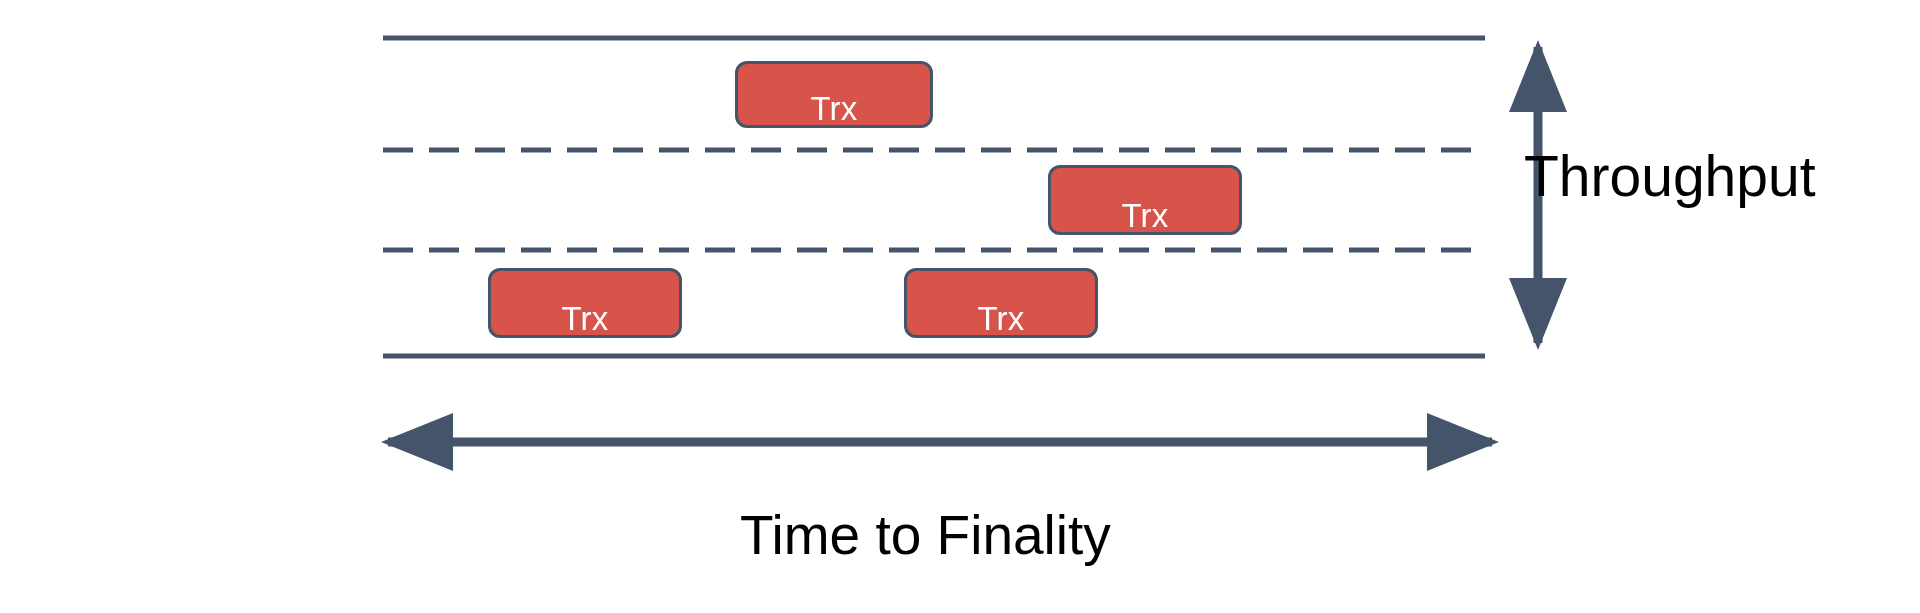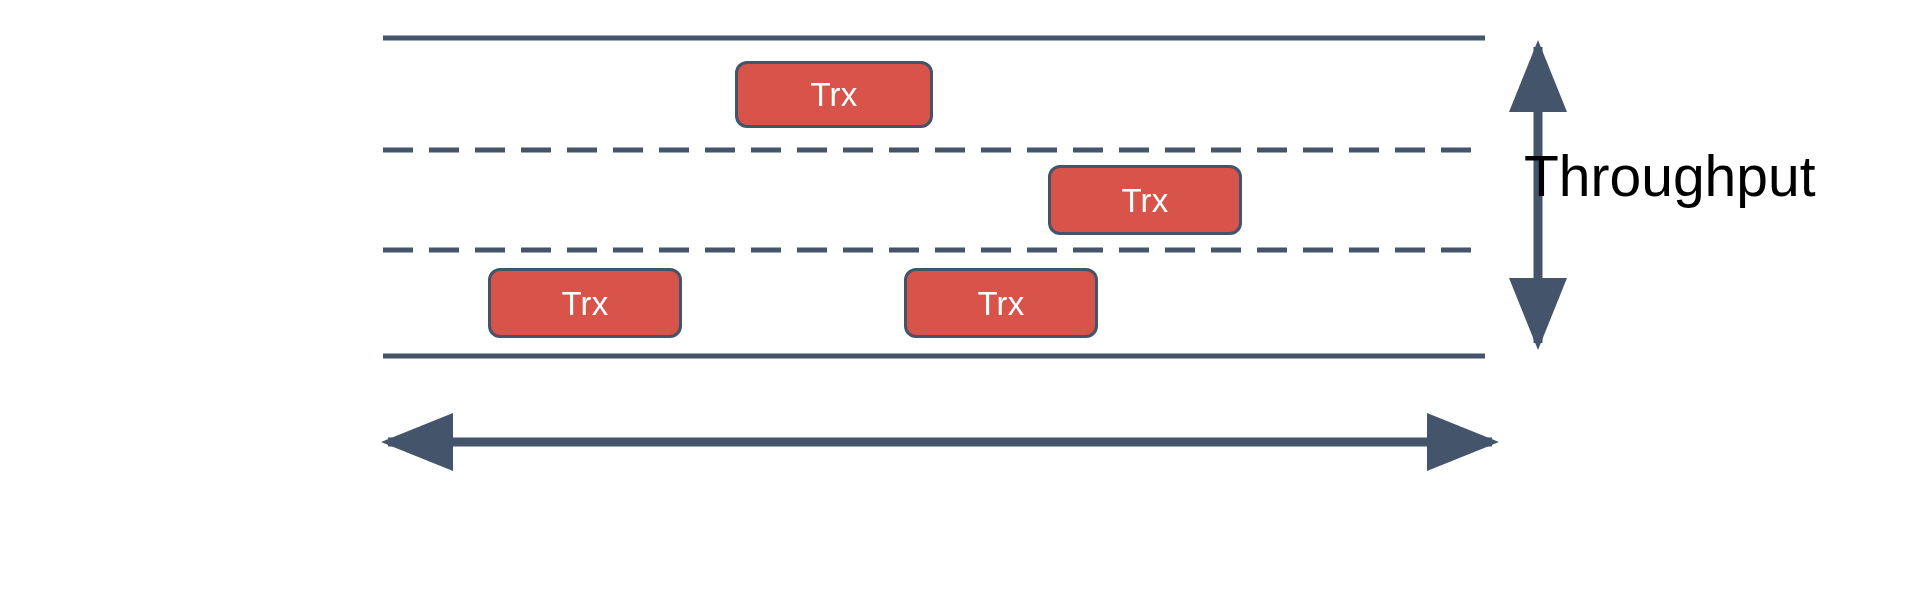--- a/index.html
+++ b/index.html
@@ -27,21 +27,21 @@
     height: 613px;
     display: block;
   }
   .trx-box {
     position: absolute;
     box-sizing: border-box;
     background: #d8544b;
     border: 3px solid #44546a;
     border-radius: 12px;
     display: flex;
-    align-items: center;
+    align-items: flex-end;
     justify-content: center;
     color: #ffffff;
     font-family: "Liberation Sans", sans-serif;
     font-size: 33px;
     font-weight: 400;
     line-height: 1;
     letter-spacing: 0.2px;
     user-select: none;
   }
   .axis-label {
@@ -104,14 +104,15 @@
   <div class="trx-box" style="left:488px; top:268px; width:194px; height:70px;">
     <span>Trx</span>
   </div>
 
   <div class="trx-box" style="left:904px; top:268px; width:194px; height:70px;">
     <span>Trx</span>
   </div>
 
   <div class="axis-label" id="throughput-label">Throughput</div>
 
+  <div class="axis-label" id="time-to-finality-label">Time to Finality</div>
 
 </div>
 
 </body></html>

